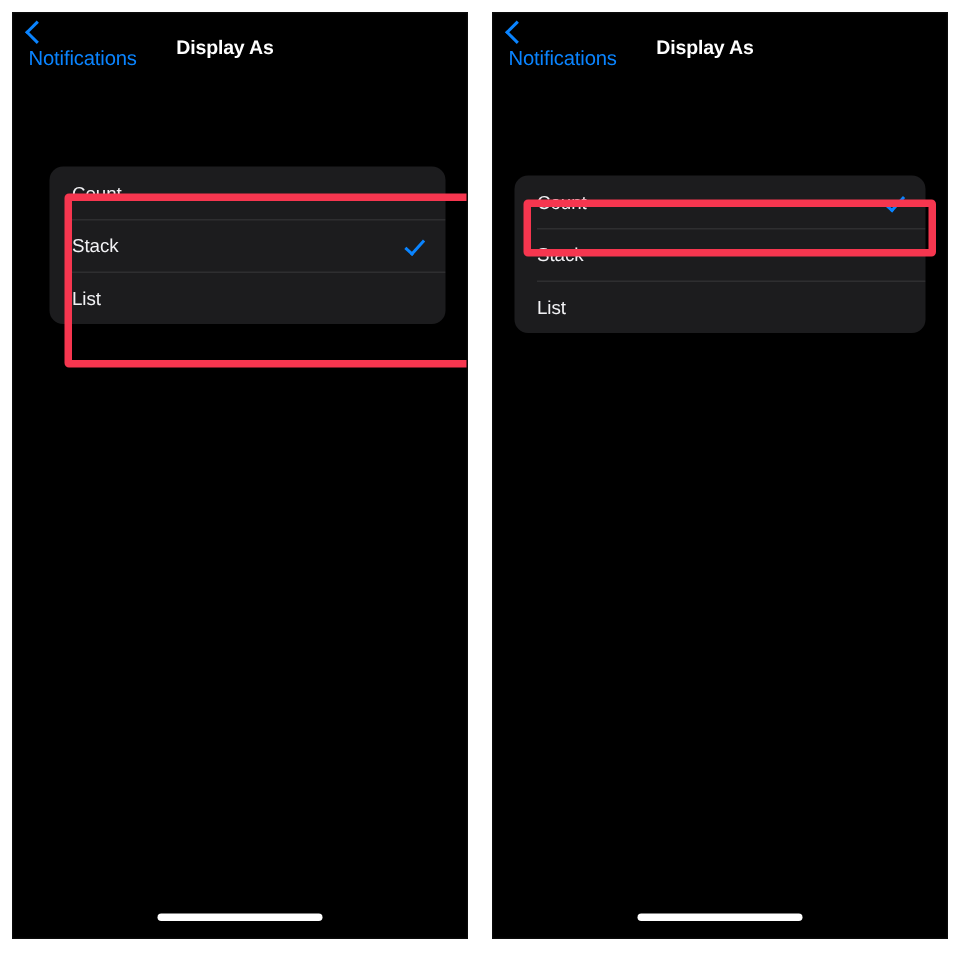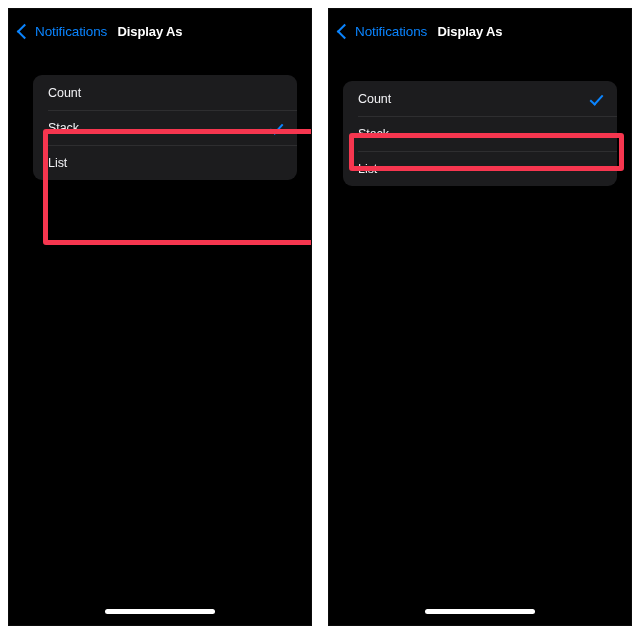--- a/index.html
+++ b/index.html
@@ -46,27 +46,28 @@
   .navbar {
     position: relative;
     height: 44px;
     display: flex;
     align-items: center;
     padding: 0 10px;
     box-sizing: border-box;
   }
   .nav-back {
     display: flex;
-    align-items: center;
+    align-items: flex-start;
     gap: 4px;
     color: #0a84ff;
     font-size: 13.5px;
     letter-spacing: -0.1px;
     cursor: pointer;
     white-space: nowrap;
+    flex-direction: column;
   }
   .chev {
     display: inline-block;
     width: 9px;
     height: 9px;
     border-left: 2.1px solid #0a84ff;
     border-bottom: 2.1px solid #0a84ff;
     transform: rotate(45deg);
     margin-right: 1px;
     position: relative;
@@ -97,20 +98,21 @@
   .panel-right .list-wrap {
     left: 14px;
     right: 14px;
     top: 72px;
   }
 
   .group {
     background: #1c1c1e;
     border-radius: 9px;
     overflow: hidden;
+    margin-top: 36px;
   }
   .row {
     position: relative;
     display: flex;
     align-items: center;
     justify-content: space-between;
     height: 35px;
     padding: 0 14px 0 15px;
     box-sizing: border-box;
     cursor: pointer;

